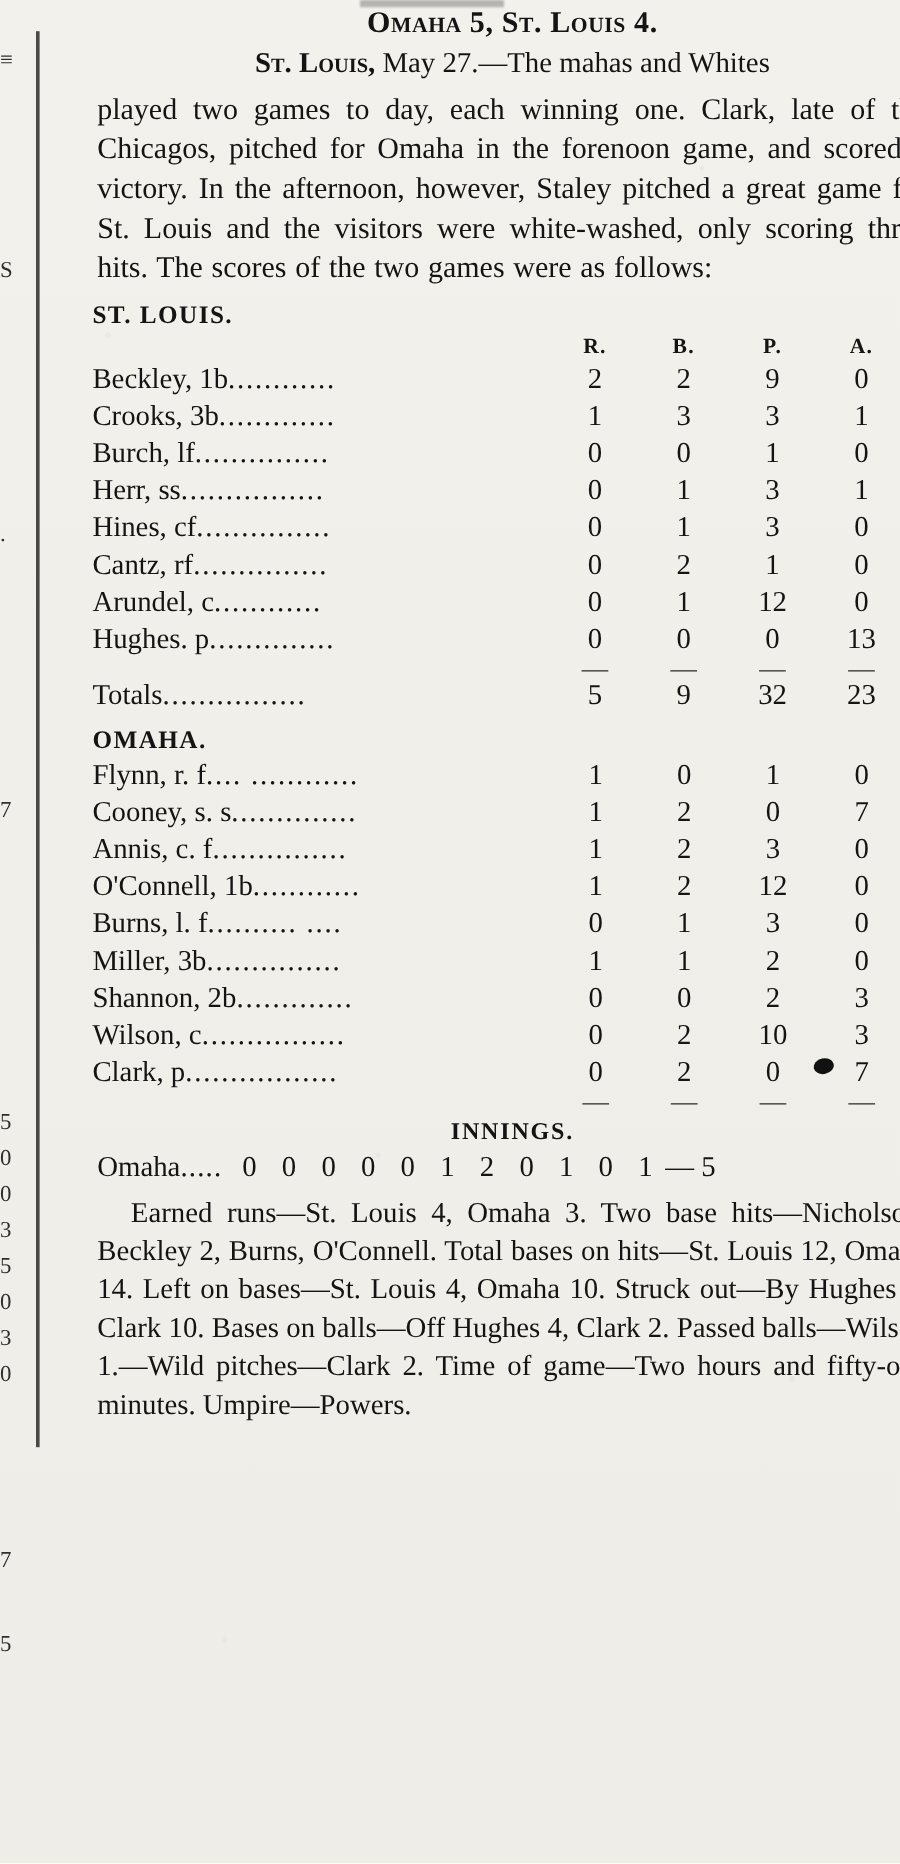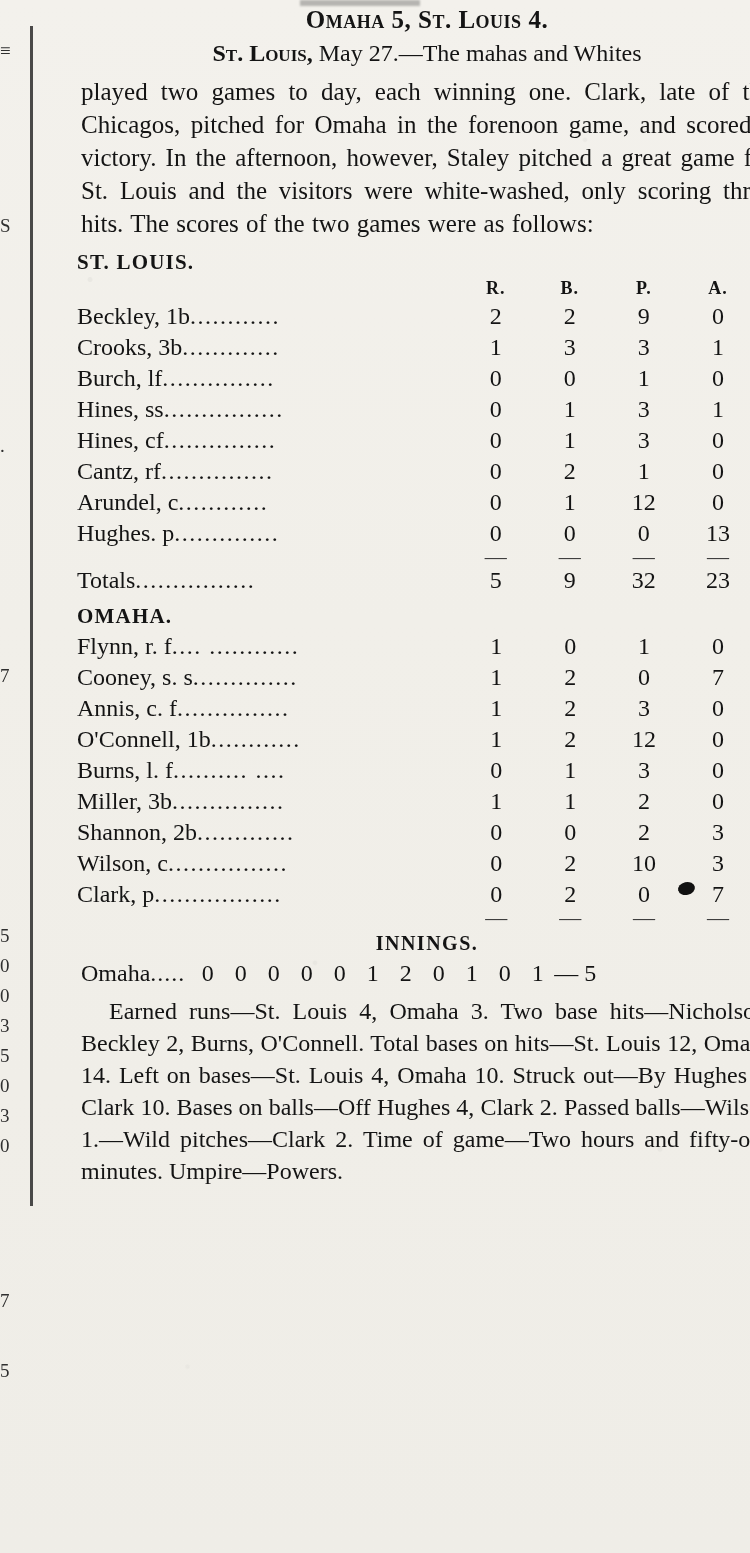--- a/index.html
+++ b/index.html
@@ -237,21 +237,21 @@
     </tr>
     <tr>
       <td class="pname"><span>Burch, lf</span><span class="dots">...............</span></td>
       <td class="num">0</td>
       <td class="num">0</td>
       <td class="num">1</td>
       <td class="num">0</td>
       <td class="num">0</td>
     </tr>
     <tr>
-      <td class="pname"><span>Hines, ss</span><span class="dots">................</span></td>
+      <td class="pname"><span>Herr, ss</span><span class="dots">................</span></td>
       <td class="num">0</td>
       <td class="num">1</td>
       <td class="num">3</td>
       <td class="num">1</td>
       <td class="num">2</td>
     </tr>
     <tr>
       <td class="pname"><span>Hines, cf</span><span class="dots">...............</span></td>
       <td class="num">0</td>
       <td class="num">1</td>

